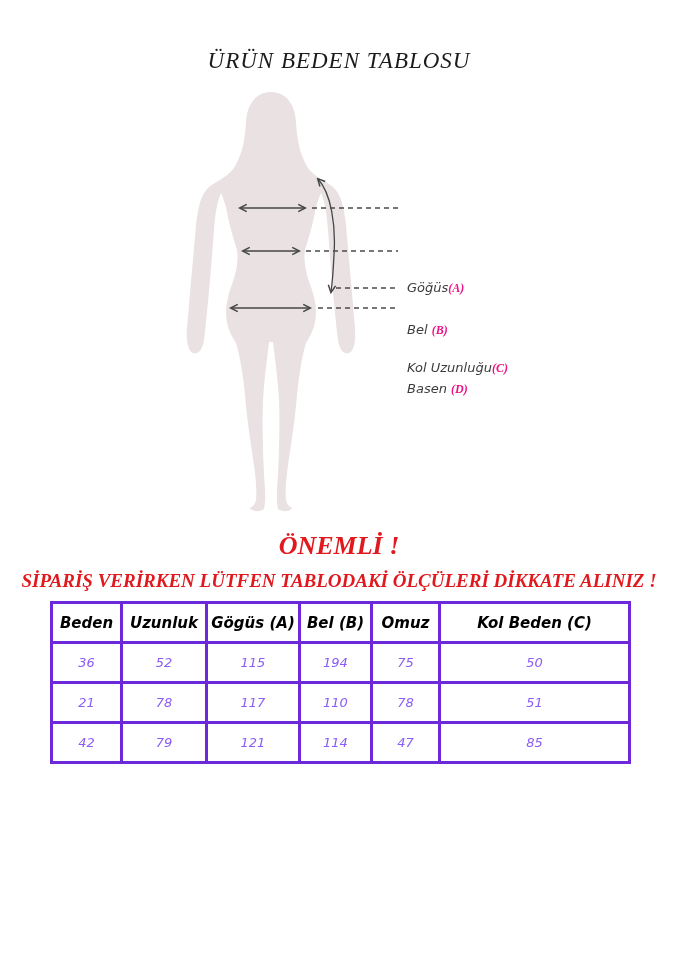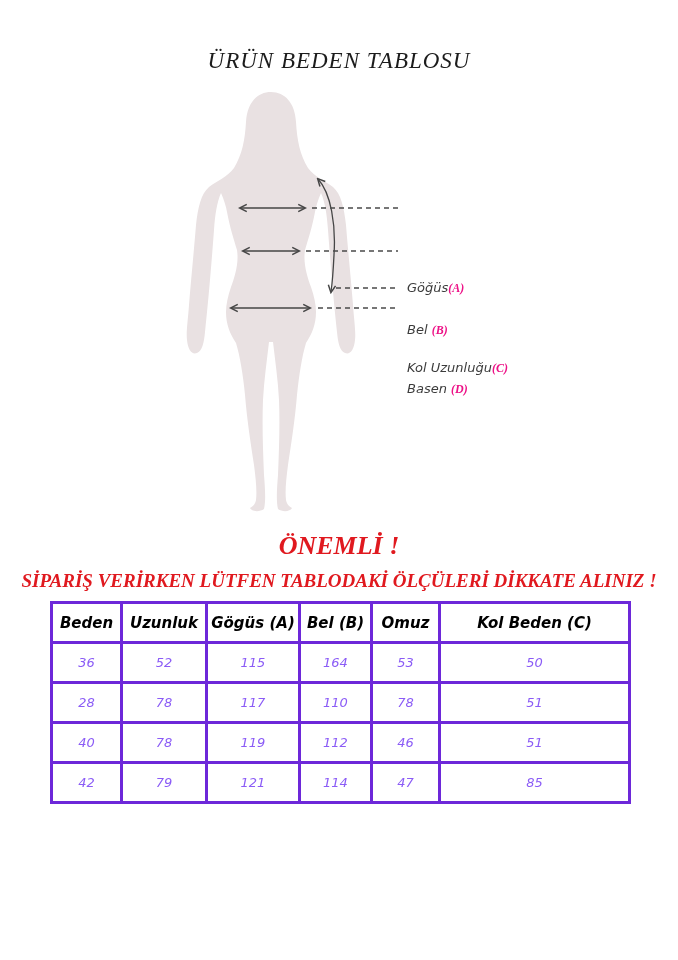--- a/index.html
+++ b/index.html
@@ -166,38 +166,30 @@
         <th>Bel (B)</th>
         <th>Omuz</th>
         <th>Kol Beden (C)</th>
       </tr>
     </thead>
     <tbody>
       <tr>
         <td>36</td>
         <td>52</td>
         <td>115</td>
-        <td>164</td>
-        <td>53</td>
+        <td>194</td>
+        <td>75</td>
         <td>50</td>
       </tr>
       <tr>
-        <td>28</td>
+        <td>21</td>
         <td>78</td>
         <td>117</td>
         <td>110</td>
         <td>78</td>
-        <td>51</td>
-      </tr>
-      <tr>
-        <td>40</td>
-        <td>78</td>
-        <td>119</td>
-        <td>112</td>
-        <td>46</td>
         <td>51</td>
       </tr>
       <tr>
         <td>42</td>
         <td>79</td>
         <td>121</td>
         <td>114</td>
         <td>47</td>
         <td>85</td>
       </tr>

